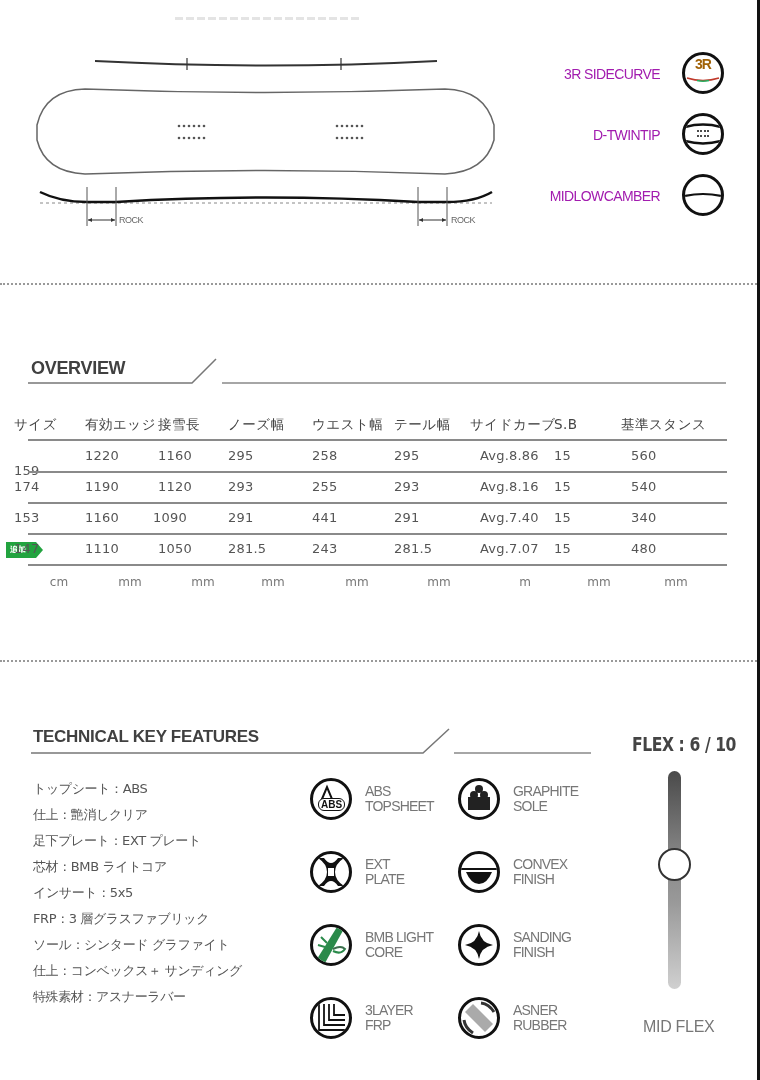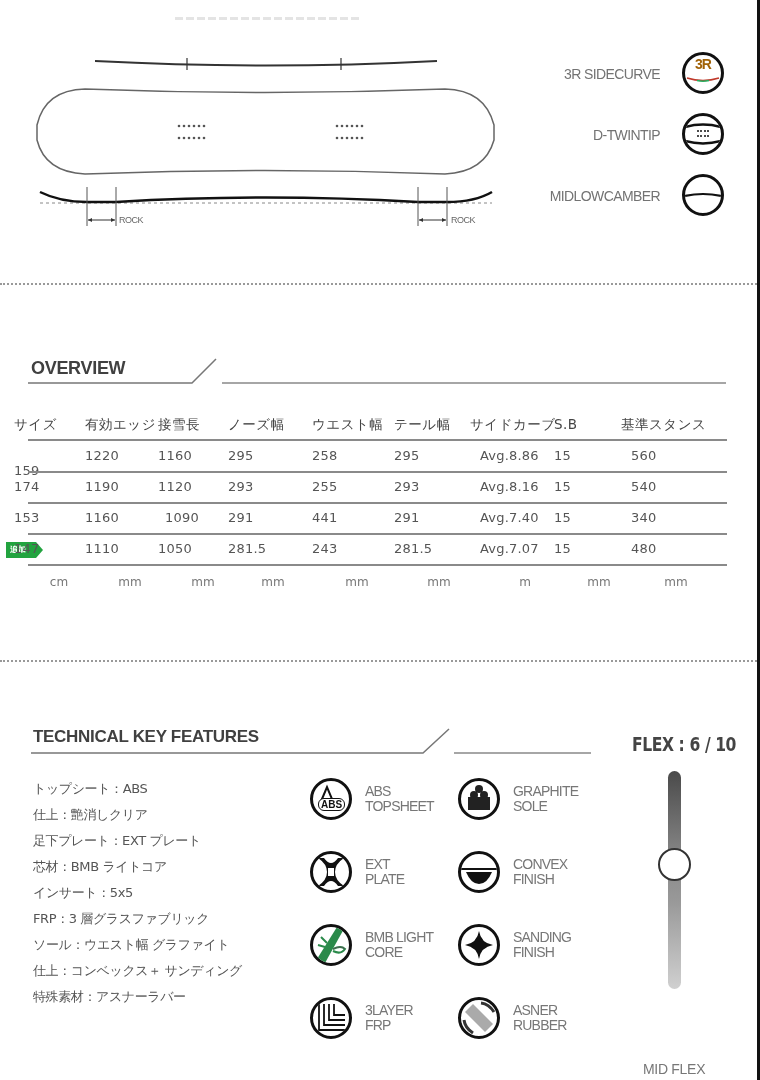--- a/index.html
+++ b/index.html
@@ -4,21 +4,21 @@
   <style>
     * { box-sizing: border-box; margin: 0; padding: 0; }
     html, body { width: 760px; height: 1080px; background: #fff; overflow: hidden; }
     body { position: relative; font-family: "Liberation Sans", sans-serif; color: #333; }
     .abs { position: absolute; }
     .right-edge { position: absolute; left: 757px; top: 0; width: 3px; height: 1080px; background: #111; }
     .faint-top { position: absolute; left: 175px; top: 17px; width: 185px; height: 3px;
       background: repeating-linear-gradient(90deg, #ddd 0 8px, #fff 8px 11px); opacity: .8; }
 
     
-    .shape-feat { position: absolute; right: 100px; font-size: 14px; color: #737373; letter-spacing: -0.6px; text-align: left; }
+    .shape-feat { position: absolute; right: 100px; font-size: 14px; color: #a21caf; letter-spacing: -0.6px; text-align: left; }
     .shape-icon { position: absolute; width: 42px; height: 42px; border: 3px solid #111; border-radius: 50%; background: #fff; overflow: hidden; }
 
     .dotted { position: absolute; left: 0; width: 757px; height: 0; border-top: 2px dotted #999; }
 
     .sec-title { position: absolute; font-weight: bold; font-size: 18px; color: #404040; letter-spacing: -0.3px; }
 
     
     .th, .td { position: absolute; font-size: 14px; width: 90px; margin-left: -45px; }
     .th { color: #444; font-family: "DejaVu Sans", sans-serif; font-size: 13.5px; letter-spacing: 0.5px; }
     .td { color: #555; font-family: "DejaVu Sans", sans-serif; font-size: 13px; letter-spacing: 0.2px; }
@@ -34,21 +34,21 @@
 
     .feat-icon { position: absolute; width: 42px; height: 42px; border: 3px solid #111; border-radius: 50%; background: #fff; overflow: hidden; }
     .feat-label { position: absolute; font-size: 14px; color: #777; line-height: 15px; letter-spacing: -0.8px; text-transform: uppercase; }
 
     .flex-title { position: absolute; left: 632px; top: 733px; font-size: 19px; font-weight: bold; color: #444;
       font-family: "DejaVu Sans", sans-serif; letter-spacing: -0.5px; transform: scaleX(0.82); transform-origin: left; }
     .flex-track { position: absolute; left: 668px; top: 771px; width: 13px; height: 218px; border-radius: 7px;
       background: linear-gradient(#4a4a4a, #888 40%, #999 60%, #d0d0d0); }
     .flex-knob { position: absolute; left: 658px; top: 848px; width: 33px; height: 33px; border-radius: 50%;
       background: #fff; border: 2px solid #333; }
-    .flex-label { position: absolute; left: 643px; top: 1018px; font-size: 14px; color: #777; letter-spacing: -0.3px; margin-top: 43px; }
+    .flex-label { position: absolute; left: 643px; top: 1018px; font-size: 16px; color: #777; letter-spacing: -0.3px; }
   </style>
 </head>
 <body>
 
 <div class="right-edge"></div>
 <div class="faint-top"></div>
 
 <svg class="abs" style="left:0;top:40px" width="520" height="200" viewBox="0 40 520 200">
 
   <path d="M95 61 Q265 70 437 61" stroke="#333" stroke-width="2" fill="none"></path>
@@ -173,21 +173,21 @@
     <span class="td" style="left:439px;top:479px">293</span>
     <span class="td" style="left:525px;top:479px">Avg.8.16</span>
     <span class="td" style="left:599px;top:479px">15</span>
     <span class="td" style="left:676px;top:479px">540</span>
   </div>
   <div class="rowline" style="top:502px"></div>
 
   <div>
     <span class="td" style="left:59px;top:510px">153</span>
     <span class="td" style="left:130px;top:510px">1160</span>
-    <span class="td" style="left:210px;top:510px">1090</span>
+    <span class="td" style="left:198px;top:510px">1090</span>
     <span class="td" style="left:273px;top:510px">291</span>
     <span class="td" style="left:357px;top:510px">441</span>
     <span class="td" style="left:439px;top:510px">291</span>
     <span class="td" style="left:525px;top:510px">Avg.7.40</span>
     <span class="td" style="left:599px;top:510px">15</span>
     <span class="td" style="left:676px;top:510px">340</span>
   </div>
   <div class="rowline" style="top:533px"></div>
 
   <div>
@@ -225,21 +225,21 @@
   <line x1="423" y1="27" x2="560" y2="27" stroke="#888" stroke-width="1.5"></line>
 </svg>
 
 <div>
   <span class="spec" style="top:780px">トップシート：ABS</span>
   <span class="spec" style="top:806px">仕上：艶消しクリア</span>
   <span class="spec" style="top:832px">足下プレート：EXT プレート</span>
   <span class="spec" style="top:858px">芯材：BMB ライトコア</span>
   <span class="spec" style="top:884px">インサート：5x5</span>
   <span class="spec" style="top:910px">FRP：3 層グラスファブリック</span>
-  <span class="spec" style="top:936px">ソール：ウエスト幅 グラファイト</span>
+  <span class="spec" style="top:936px">ソール：シンタード グラファイト</span>
   <span class="spec" style="top:962px">仕上：コンベックス＋ サンディング</span>
   <span class="spec" style="top:988px">特殊素材：アスナーラバー</span>
 </div>
 
 <div class="feat-icon" style="left:310px;top:778px">
   <svg width="36" height="36" style="position:absolute;left:0;top:0">
       <path d="M9 18 L14 6 L19 18 Z" stroke="#111" stroke-width="2" fill="none"></path>
     </svg>
   <span style="position:absolute;left:5px;top:17px;font-size:10px;font-weight:bold;color:#111;border:1.5px solid #111;border-radius:6px;padding:0 2px;line-height:11px;background:#fff">ABS</span>
 </div>

